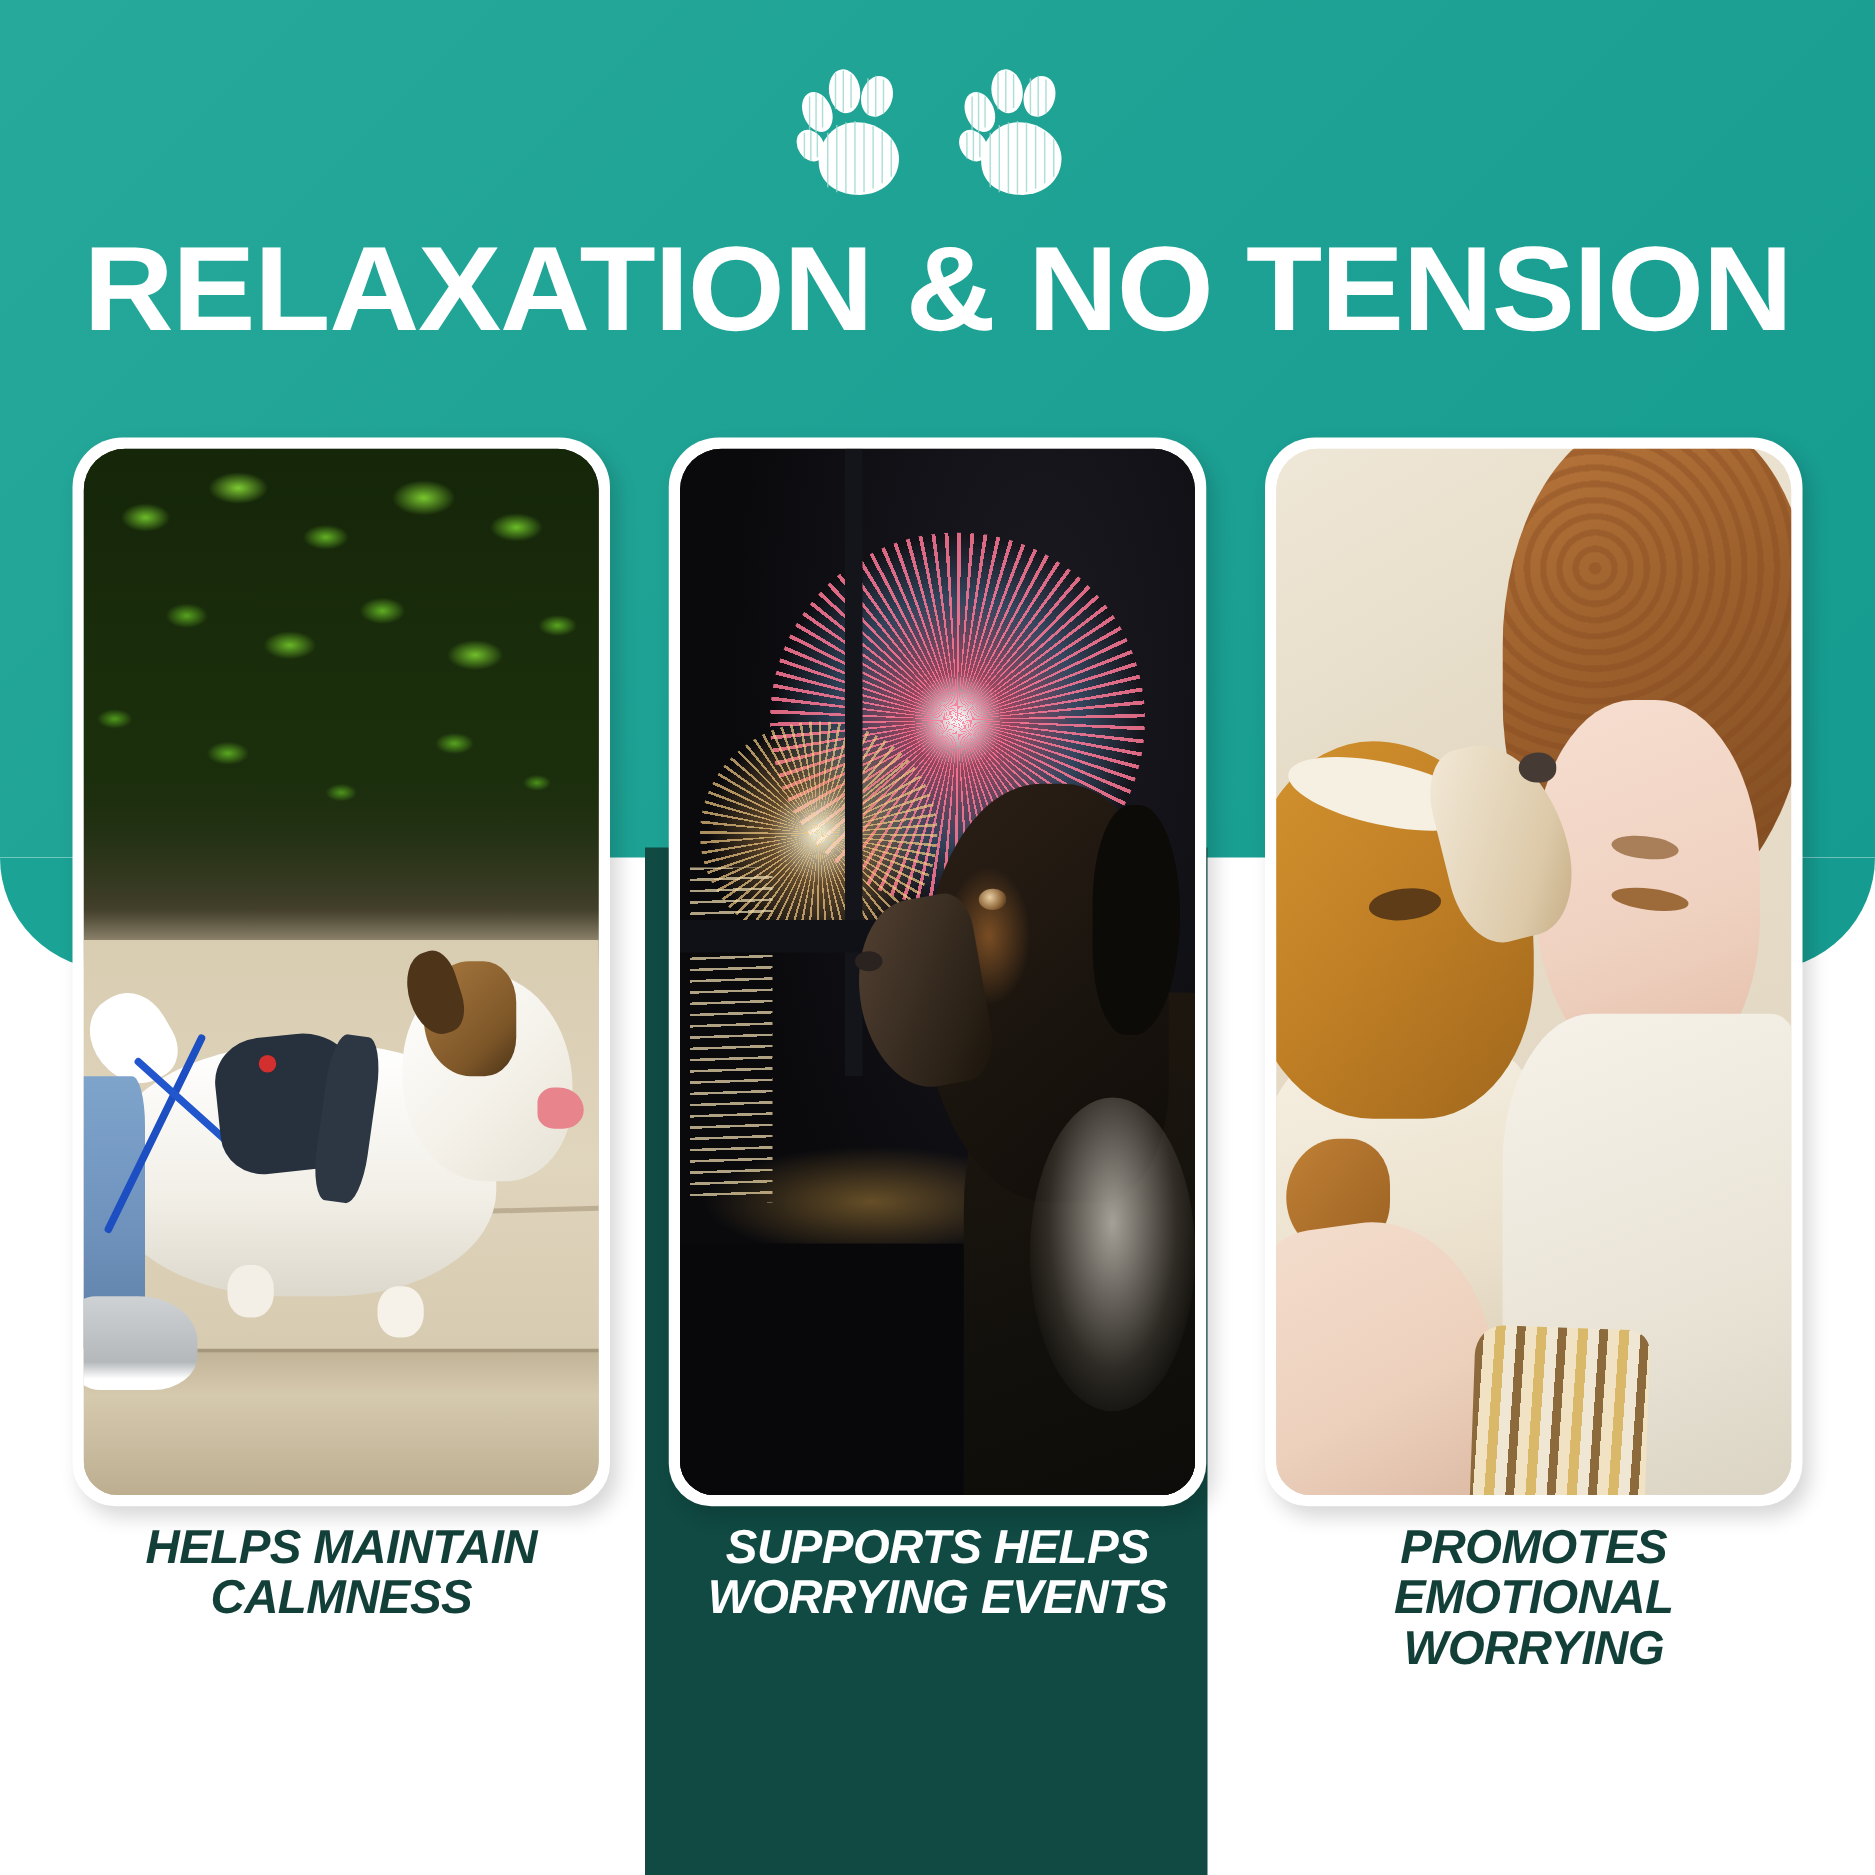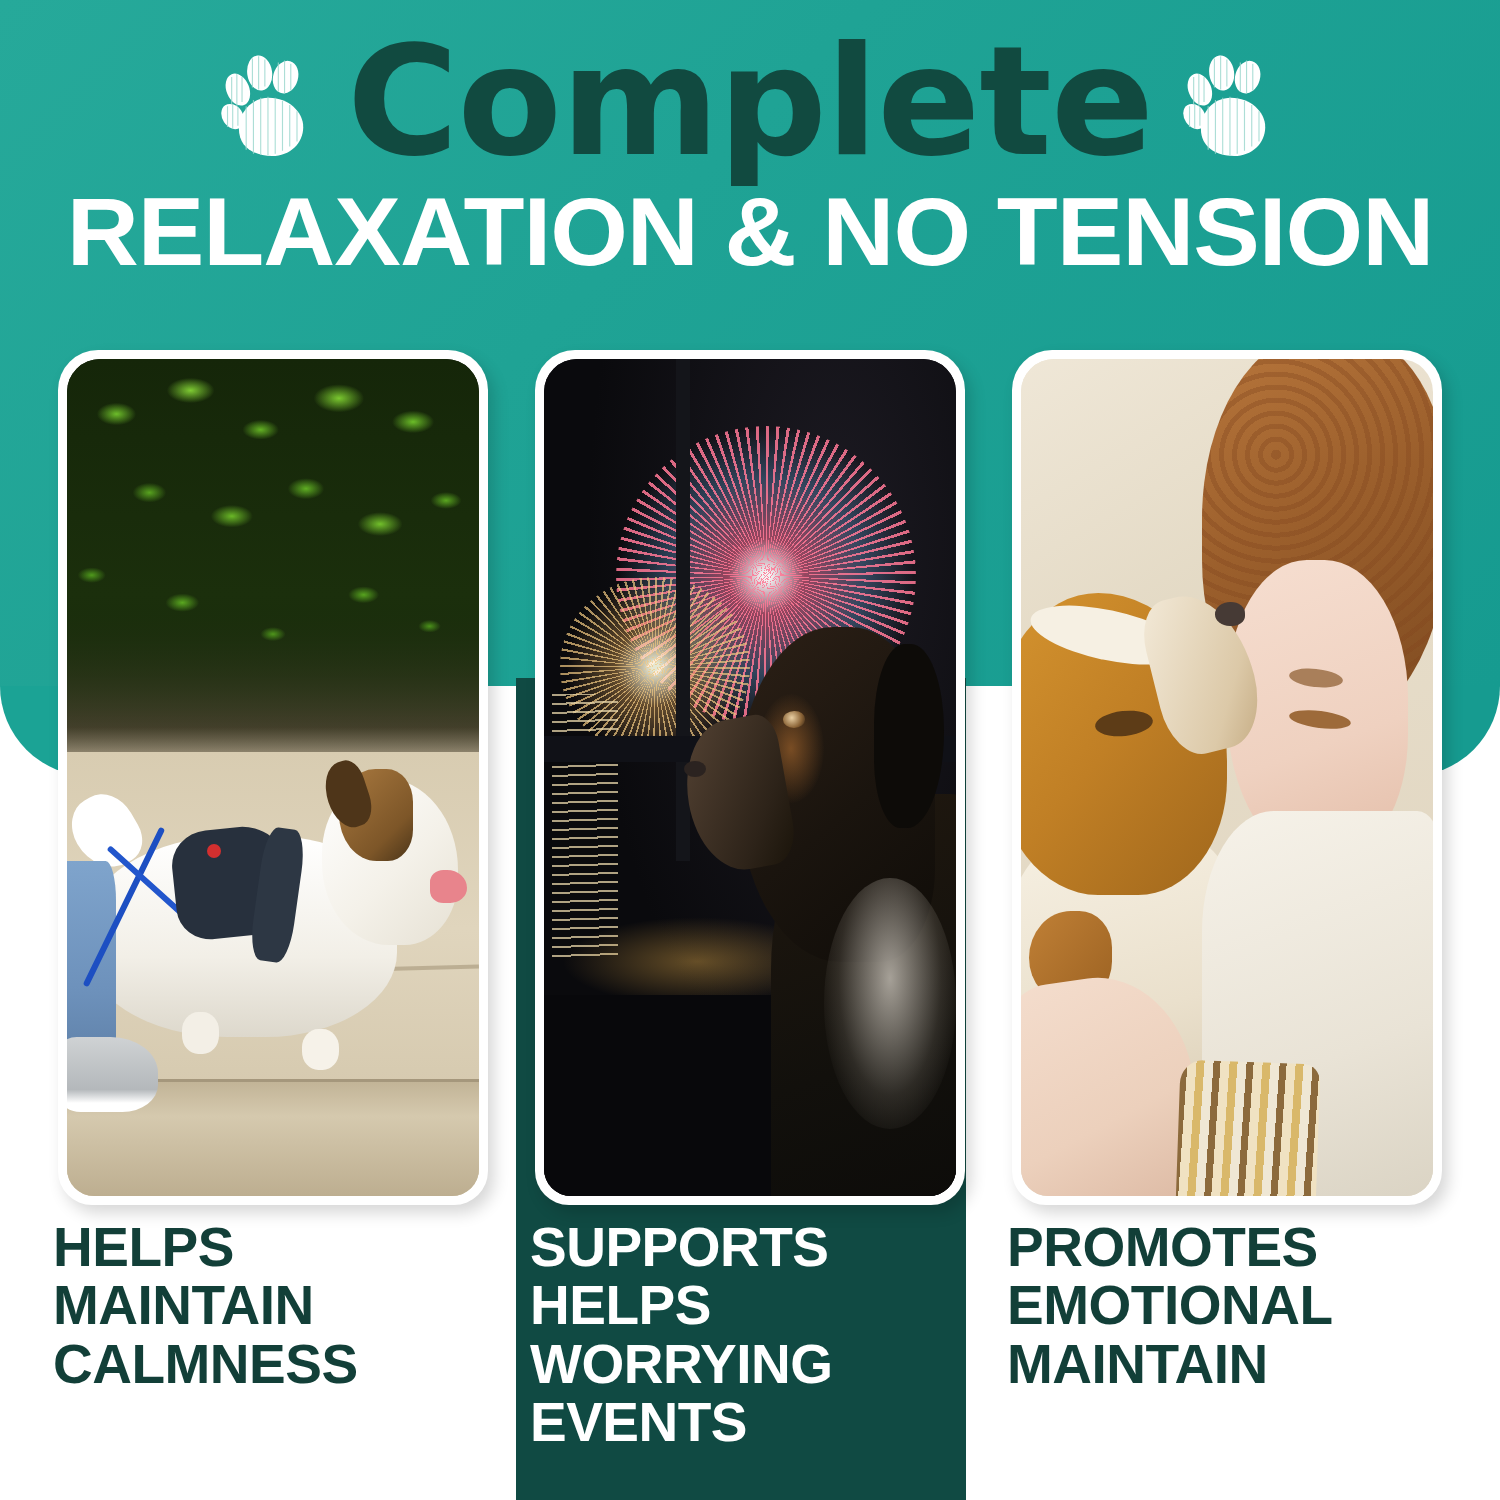--- a/index.html
+++ b/index.html
@@ -347,24 +347,26 @@
     background:repeating-linear-gradient(92deg,
       #8c6a3c 0 7px, #f0e2c2 7px 16px, #d9b86a 16px 24px, #efe7d4 24px 33px);
     border-radius:16% 12% 0 0;
     transform:rotate(2deg);
   }
 
   
   .captions { position:absolute; left:0; top:1218px; width:1500px; z-index:7; }
   .cap {
     position:absolute; top:0; width:440px;
-    font-size:55px; line-height:1.06;
+    text-align:center;
+    font-size:38px; line-height:1.06;
     font-weight:bold;
     letter-spacing:-0.5px;
     font-family:"Liberation Sans", sans-serif;
+    font-style:italic;
   }
   .cap.k1 { left:53px;  color:#123f38; }
   .cap.k2 { left:530px; color:#ffffff; }
   .cap.k3 { left:1007px; color:#123f38; }
 </style>
 </head>
 <body>
 
 <div class="stage">
 
@@ -387,21 +389,20 @@
           <g stroke="#9fd9d0" stroke-width="1.1" opacity=".85">
             <path d="M14 30 L14 56 M19 27 L19 58 M24 30 L24 54"></path>
             <path d="M34 12 L34 40 M40 10 L40 42 M46 13 L46 39"></path>
             <path d="M59 16 L59 44 M65 14 L65 46 M71 17 L71 43"></path>
             <path d="M10 58 L10 78 M15 56 L15 80 M20 59 L20 77"></path>
             <path d="M28 58 L28 100 M35 52 L35 104 M42 50 L42 105 M49 49 L49 105
                      M56 50 L56 104 M63 53 L63 101 M70 57 L70 97 M77 63 L77 92"></path>
           </g>
         </svg>
       </span>
-      <span class="word-complete">Complete</span>
       <span class="paw">
         <svg viewBox="0 0 100 108" width="104" height="112" aria-hidden="true">
           <g fill="#ffffff">
             <ellipse cx="20" cy="42" rx="11" ry="16" transform="rotate(-22 20 42)"></ellipse>
             <ellipse cx="41" cy="26" rx="12" ry="17" transform="rotate(-8 41 26)"></ellipse>
             <ellipse cx="66" cy="30" rx="12" ry="16" transform="rotate(16 66 30)"></ellipse>
             <ellipse cx="15" cy="68" rx="10" ry="13" transform="rotate(-34 15 68)"></ellipse>
             <path d="M50 50c19 0 33 14 33 28 0 16-13 28-30 28-18 0-32-9-32-26 0-16 12-30 29-30z"></path>
           </g>
           <g stroke="#9fd9d0" stroke-width="1.1" opacity=".85">
@@ -486,16 +487,16 @@
         <div class="arm"></div>
         <div class="stripes"></div>
       </div>
     </div>
 
   </div>
 
   <div class="captions">
     <div class="cap k1">HELPS MAINTAIN CALMNESS</div>
     <div class="cap k2">SUPPORTS HELPS WORRYING EVENTS</div>
-    <div class="cap k3">PROMOTES EMOTIONAL MAINTAIN</div>
+    <div class="cap k3">PROMOTES EMOTIONAL WORRYING</div>
   </div>
 
 </div>
 
 </body></html>

